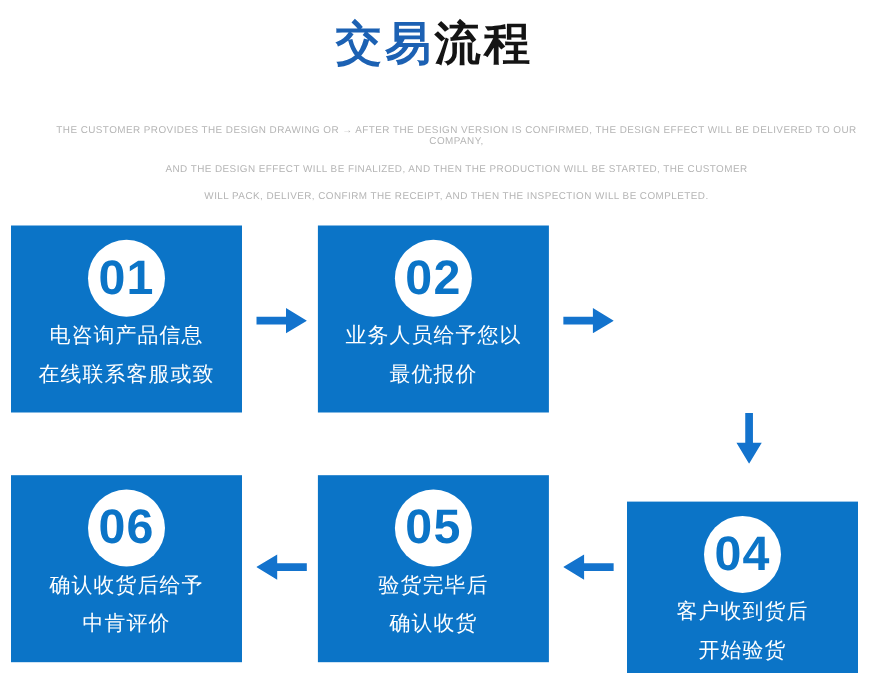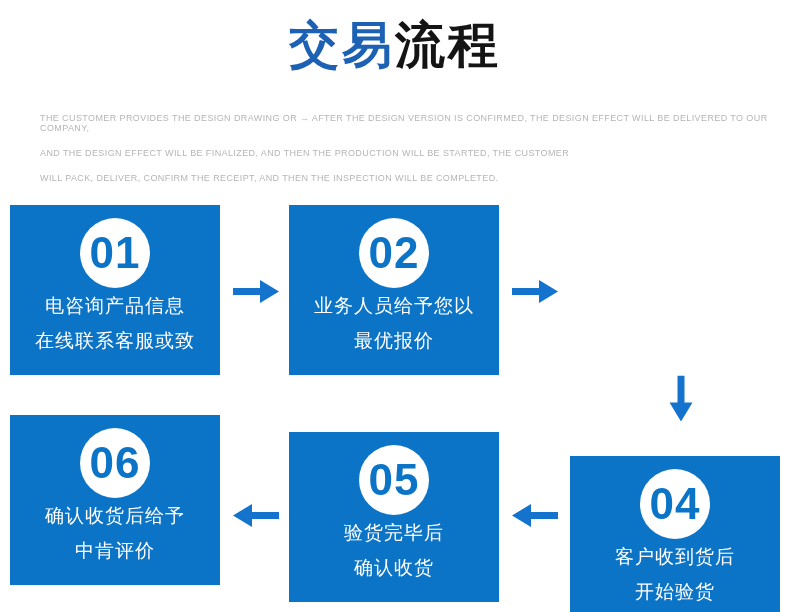--- a/index.html
+++ b/index.html
@@ -7,34 +7,34 @@
     --arrow-blue:#1373cd;
     --title-blue:#1c61b3;
     --title-dark:#141414;
     --subtitle-gray:#b5b5b5;
   }
   *{margin:0;padding:0;box-sizing:border-box;}
   body{background:#ffffff;font-family:"Liberation Sans","DejaVu Sans",sans-serif;}
   .canvas{position:relative;width:790px;height:612px;background:#ffffff;overflow:hidden;}
 
   .title{position:absolute;top:14px;left:0;width:100%;text-align:center;
-         font-size:50px;font-weight:bold;letter-spacing:3px;line-height:1.25;}
+         font-size:42px;font-weight:bold;letter-spacing:3px;line-height:1.25;}
   .t-blue{color:var(--title-blue);}
   .t-black{color:var(--title-dark);}
 
-  .subtitle{position:absolute;top:113px;left:0;width:100%;text-align:left;padding-left:40px;}
+  .subtitle{position:absolute;top:113px;left:0;width:100%;text-align:center;padding-left:40px;}
   .subtitle p{font-size:9px;line-height:10px;margin-bottom:15px;
               color:var(--subtitle-gray);letter-spacing:.4px;font-weight:normal;}
 
   .step-box{position:absolute;width:210px;height:170px;background:var(--box-blue);
             display:flex;flex-direction:column;align-items:center;}
   .pos-r1c1{left:10px;top:205px;}
   .pos-r1c2{left:289px;top:205px;}
   .pos-r1c3{left:570px;top:205px;}
-  .pos-r2c1{left:10px;top:415px;}
+  .pos-r2c1{left:10px;top:432px;}
   .pos-r2c2{left:289px;top:432px;}
   .pos-r2c3{left:570px;top:456px;}
 
   .badge{margin-top:13px;width:70px;height:70px;border-radius:50%;background:#ffffff;
          display:flex;align-items:center;justify-content:center;}
   .num{font-size:44px;font-weight:bold;color:var(--box-blue);letter-spacing:1px;}
   .line{color:#ffffff;font-size:19px;line-height:35px;letter-spacing:1px;font-weight:500;white-space:nowrap;}
   .line:first-of-type{margin-top:7px;}
 
   .arrow{position:absolute;width:46px;height:39px;fill:var(--arrow-blue);}

